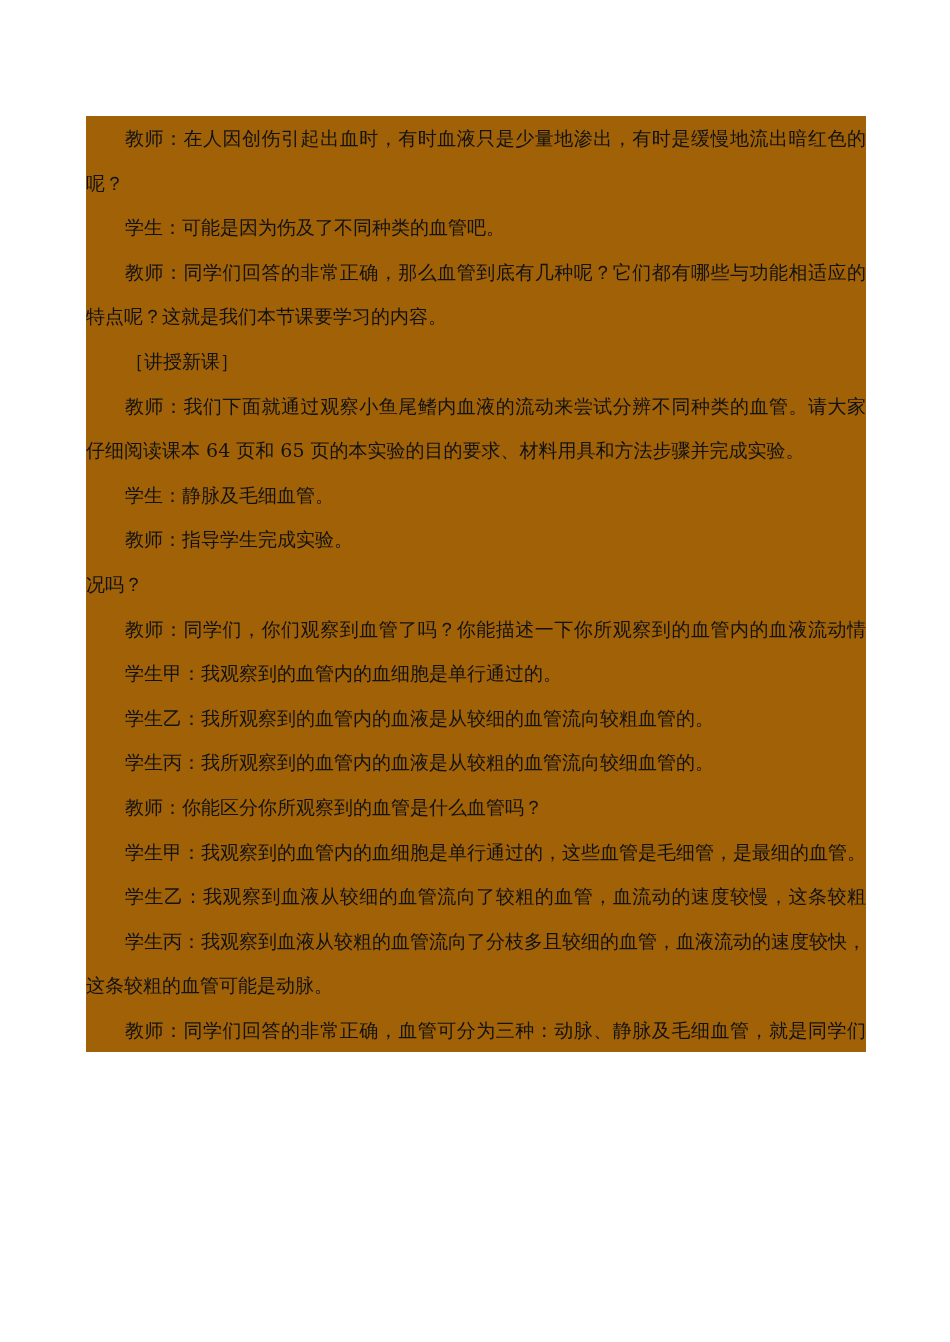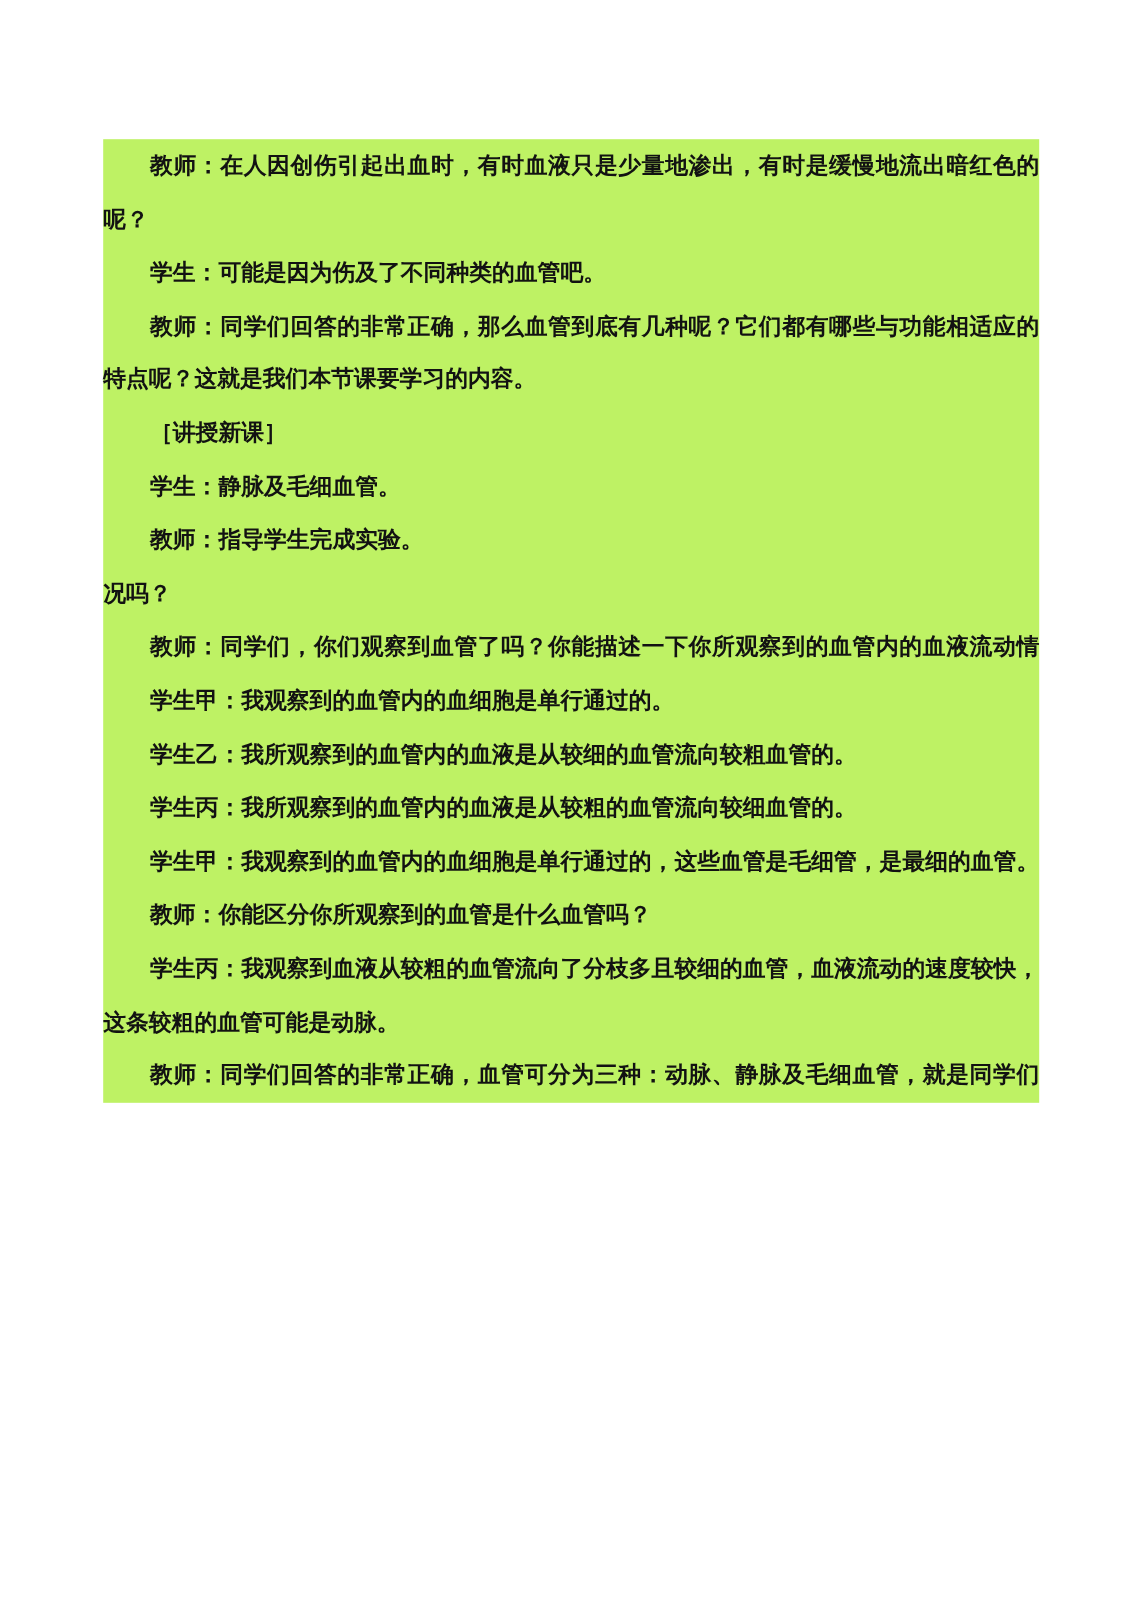--- a/index.html
+++ b/index.html
@@ -43,34 +43,38 @@
   }
   
   .line.first {
     text-indent: 39px;
   }
 </style>
 </head>
 <body>
 
 <div class="page">
-  <div class="doc" style="background: #bef264; color: rgb(18, 18, 18); font-weight: bold;">
+  <div class="doc" style="background: #a16207; color: rgb(18, 18, 18);">
       <div class="paragraph">
         <div class="line first fill">教师：在人因创伤引起出血时，有时血液只是少量地渗出，有时是缓慢地流出暗红色的</div>
         <div class="line">呢？</div>
       </div>
       <div class="paragraph">
         <div class="line first">学生：可能是因为伤及了不同种类的血管吧。</div>
       </div>
       <div class="paragraph">
         <div class="line first fill">教师：同学们回答的非常正确，那么血管到底有几种呢？它们都有哪些与功能相适应的</div>
         <div class="line">特点呢？这就是我们本节课要学习的内容。</div>
       </div>
       <div class="paragraph">
         <div class="line first">［讲授新课］</div>
+      </div>
+      <div class="paragraph">
+        <div class="line first fill">教师：我们下面就通过观察小鱼尾鳍内血液的流动来尝试分辨不同种类的血管。请大家</div>
+        <div class="line">仔细阅读课本 64 页和 65 页的本实验的目的要求、材料用具和方法步骤并完成实验。</div>
       </div>
       <div class="paragraph">
         <div class="line first">学生：静脉及毛细血管。</div>
       </div>
       <div class="paragraph">
         <div class="line first">教师：指导学生完成实验。</div>
       </div>
       <div class="paragraph">
         <div class="line">况吗？</div>
         <div class="line first fill">教师：同学们，你们观察到血管了吗？你能描述一下你所观察到的血管内的血液流动情</div>
@@ -78,26 +82,27 @@
       <div class="paragraph">
         <div class="line first">学生甲：我观察到的血管内的血细胞是单行通过的。</div>
       </div>
       <div class="paragraph">
         <div class="line first">学生乙：我所观察到的血管内的血液是从较细的血管流向较粗血管的。</div>
       </div>
       <div class="paragraph">
         <div class="line first">学生丙：我所观察到的血管内的血液是从较粗的血管流向较细血管的。</div>
       </div>
       <div class="paragraph">
+        <div class="line first">教师：你能区分你所观察到的血管是什么血管吗？</div>
+      </div>
+      <div class="paragraph">
         <div class="line first">学生甲：我观察到的血管内的血细胞是单行通过的，这些血管是毛细管，是最细的血管。</div>
       </div>
       <div class="paragraph">
-        <div class="line first">教师：你能区分你所观察到的血管是什么血管吗？</div>
-      </div>
-      <div class="paragraph">
+        <div class="line first fill">学生乙：我观察到血液从较细的血管流向了较粗的血管，血流动的速度较慢，这条较粗</div>
       </div>
       <div class="paragraph">
         <div class="line first fill">学生丙：我观察到血液从较粗的血管流向了分枝多且较细的血管，血液流动的速度较快，</div>
         <div class="line">这条较粗的血管可能是动脉。</div>
       </div>
       <div class="paragraph">
         <div class="line first fill">教师：同学们回答的非常正确，血管可分为三种：动脉、静脉及毛细血管，就是同学们</div>
       </div>
     </div>
 </div>

